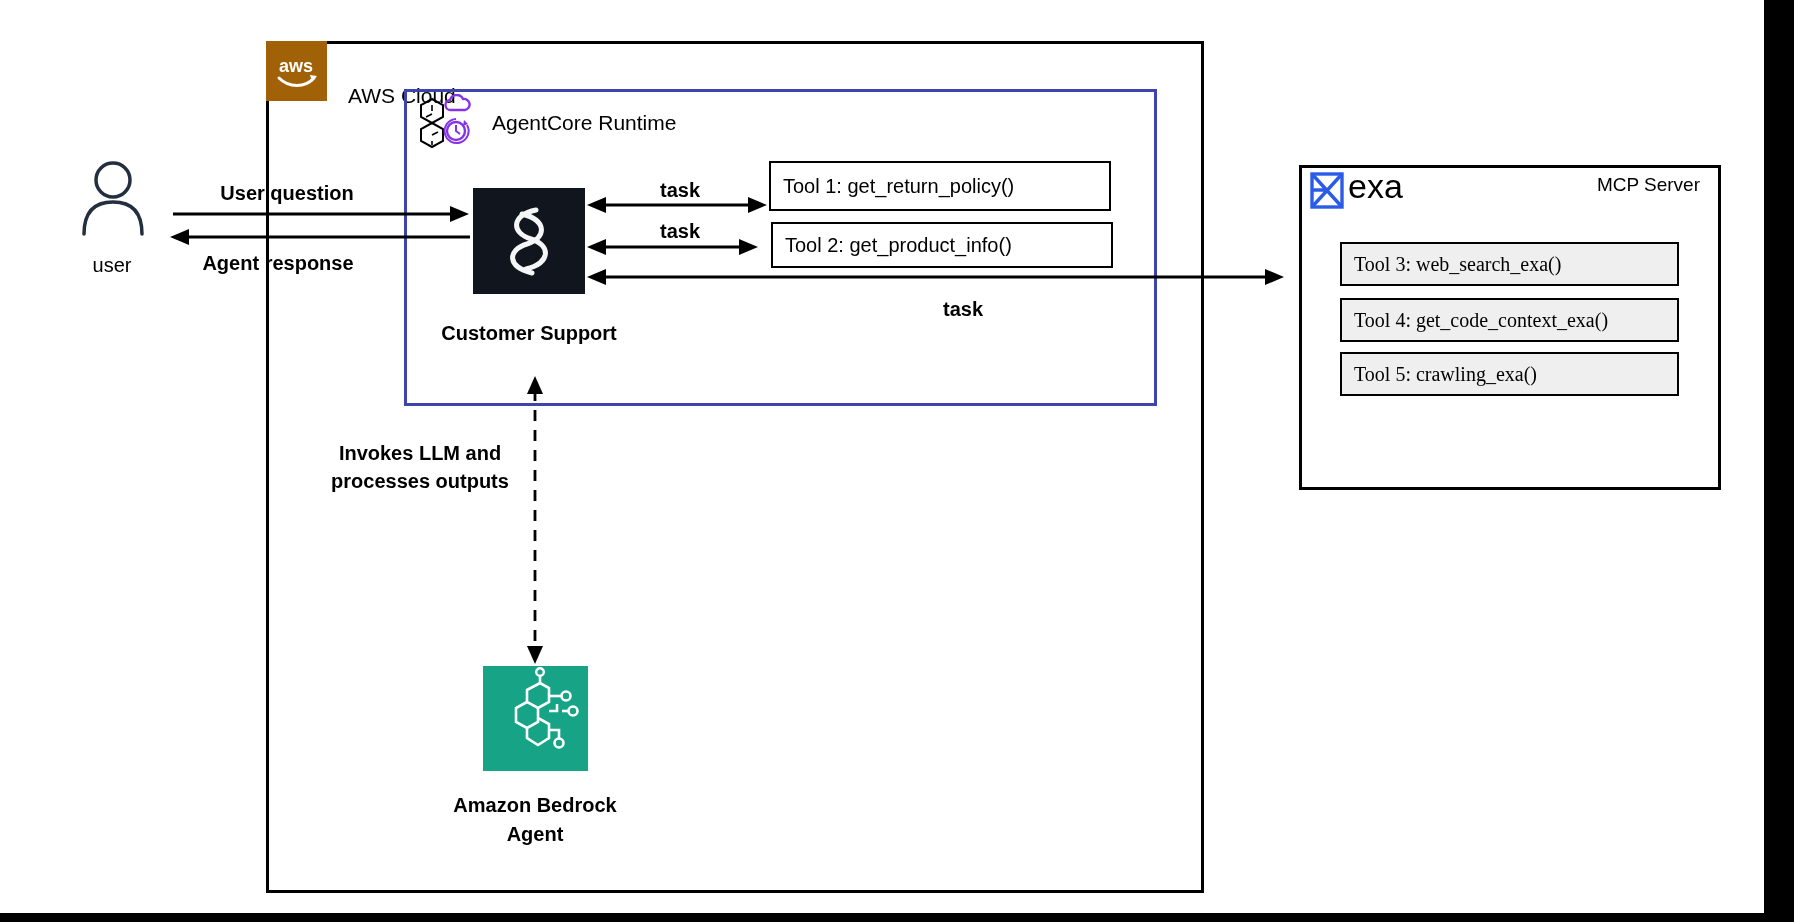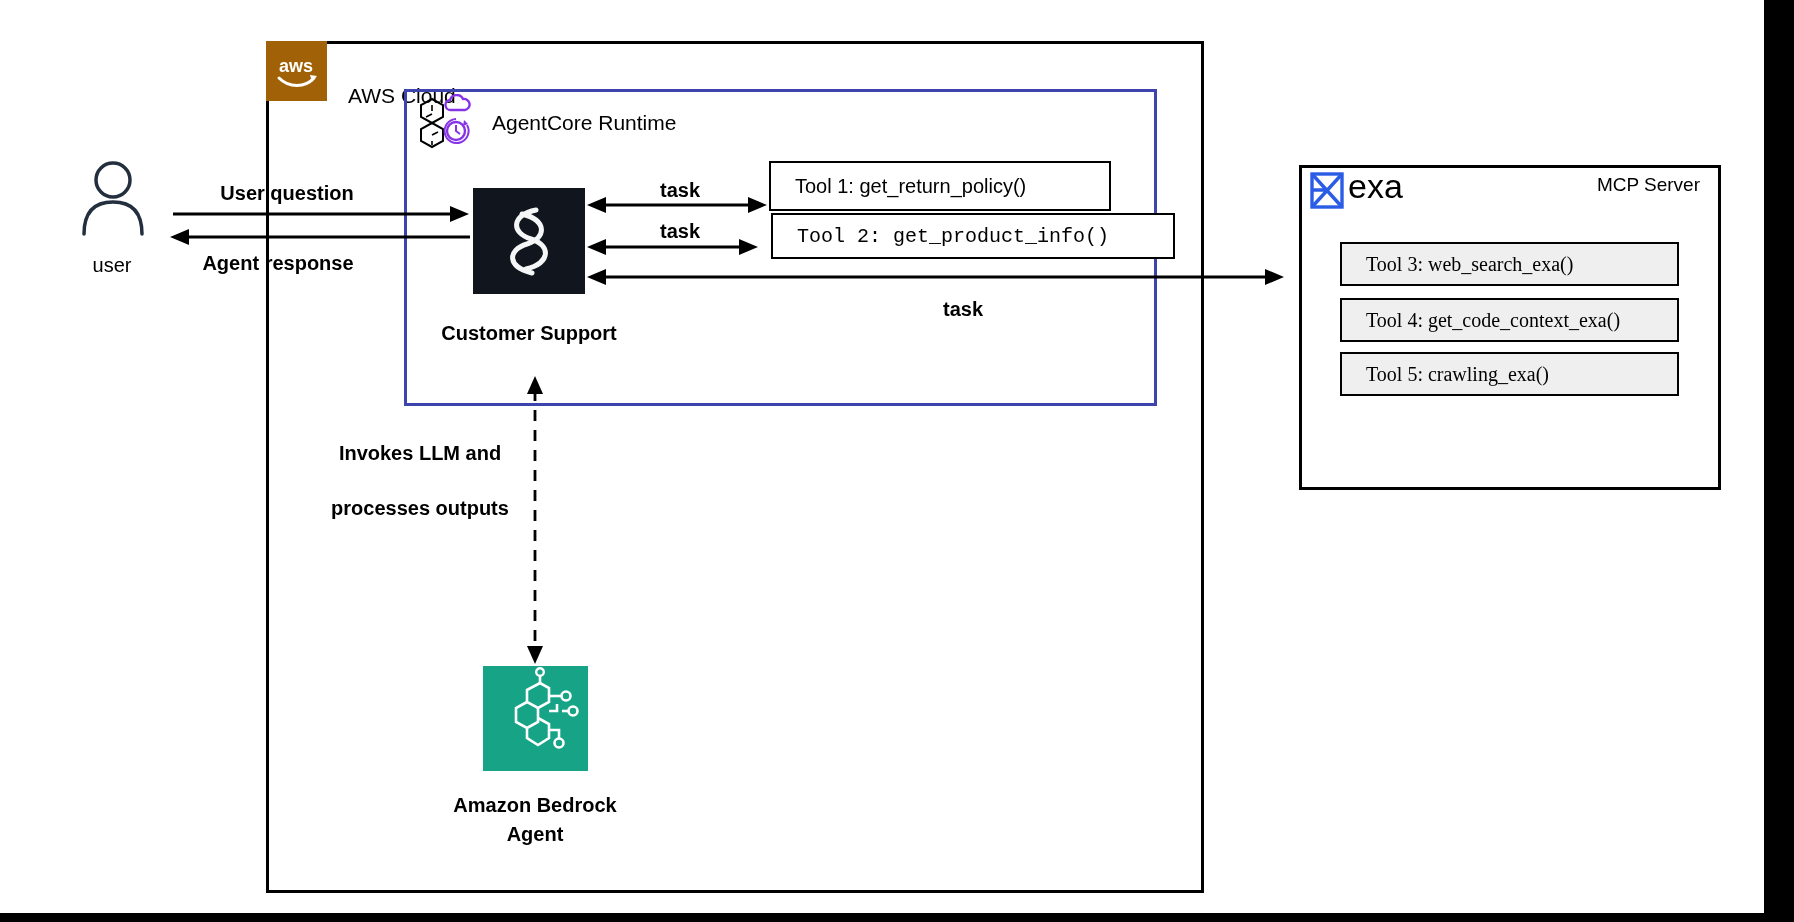--- a/index.html
+++ b/index.html
@@ -8,21 +8,21 @@
   .page{position:absolute;left:0;top:0;width:1764px;height:913px;background:#ffffff;}
   .abs{position:absolute;box-sizing:border-box;}
   .outline-black{border:3px solid #000;background:transparent;}
   .outline-purple{border:3px solid #3D44AE;background:transparent;}
   .lbl{position:absolute;white-space:nowrap;}
   .center{text-align:center;}
   .t20{font-size:20px;line-height:26px;}
   .t21{font-size:21px;line-height:26px;}
   .w600{font-weight:700;}
   .toolbox{position:absolute;box-sizing:border-box;border:2px solid #000;background:#fff;
-           font-size:20px;padding-left:24px;display:flex;align-items:center;}
+           font-size:20px;padding-left:12px;display:flex;align-items:center;}
   .toolbox.gray{background:#EFEFEF;font-family:Liberation Serif, serif;}
   svg{display:block;}
   #arrows{position:absolute;left:0;top:0;pointer-events:none;}
 </style>
 </head>
 <body>
 
 <div class="stage">
   <div class="page">
 
@@ -68,26 +68,26 @@
       </svg>
     </div>
     <div class="lbl t20 center" style="left:77px;top:252px;width:70px;">user</div>
 
     <div class="lbl t20 w600 center" style="left:192px;top:180px;width:190px;">User question</div>
     <div class="lbl t20 w600 center" style="left:183px;top:250px;width:190px;">Agent response</div>
     <div class="lbl t20 w600 center" style="left:630px;top:177px;width:100px;">task</div>
     <div class="lbl t20 w600 center" style="left:630px;top:218px;width:100px;">task</div>
     <div class="lbl t20 w600 center" style="left:913px;top:296px;width:100px;">task</div>
     <div class="lbl t20 w600 center" style="left:295px;top:440px;width:250px;">Invokes LLM and</div>
-    <div class="lbl t20 w600 center" style="left:295px;top:468px;width:250px;margin-top:27px;">processes outputs</div>
+    <div class="lbl t20 w600 center" style="left:295px;top:468px;width:250px;">processes outputs</div>
 
     <div class="toolbox" style="left:769px;top:161px;width:342px;height:50px;">
       <span>Tool 1: get_return_policy()</span>
     </div>
-    <div class="toolbox" style="left:771px;top:213px;width:404px;height:46px;font-family:Liberation Mono, monospace;">
+    <div class="toolbox" style="left:771px;top:222px;width:342px;height:46px;">
       <span>Tool 2: get_product_info()</span>
     </div>
 
     <div class="abs outline-black" style="left:1299px;top:165px;width:422px;height:325px;"></div>
     <div class="abs" style="left:1310px;top:172px;width:34px;height:37px;">
       <svg width="34" height="37" viewBox="0 0 34 37">
         <rect x="2" y="2" width="30" height="33" fill="none" stroke="#2B5CE6" stroke-width="3.4"></rect>
         <path d="M2,2 L32,35 M32,2 L2,35 M2,18 H16" fill="none" stroke="#2B5CE6" stroke-width="3.4"></path>
       </svg>
     </div>

